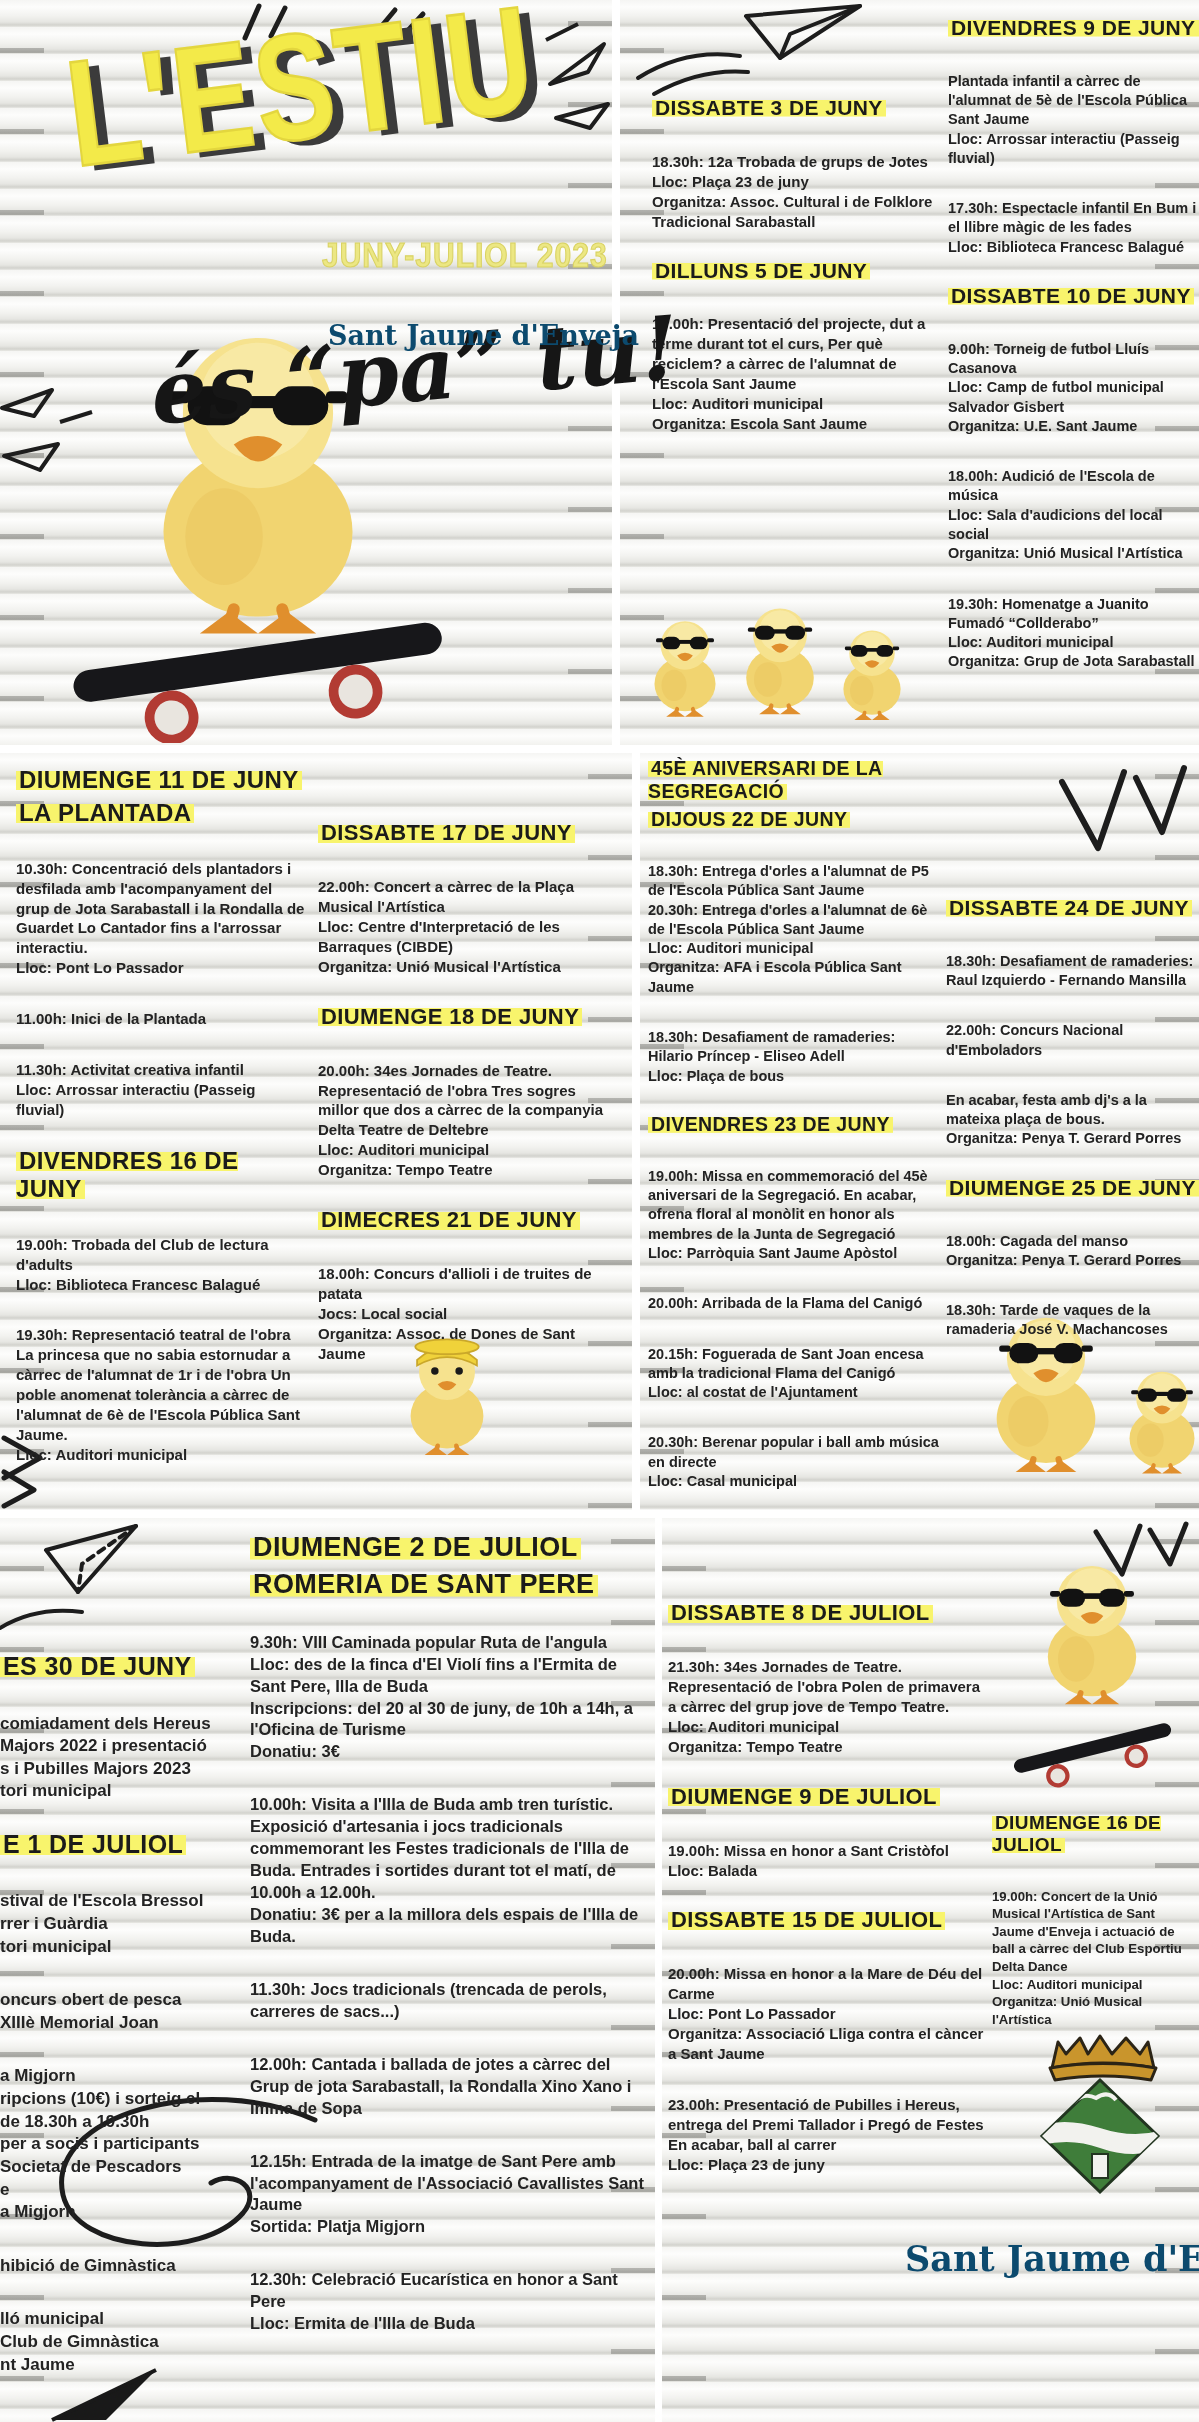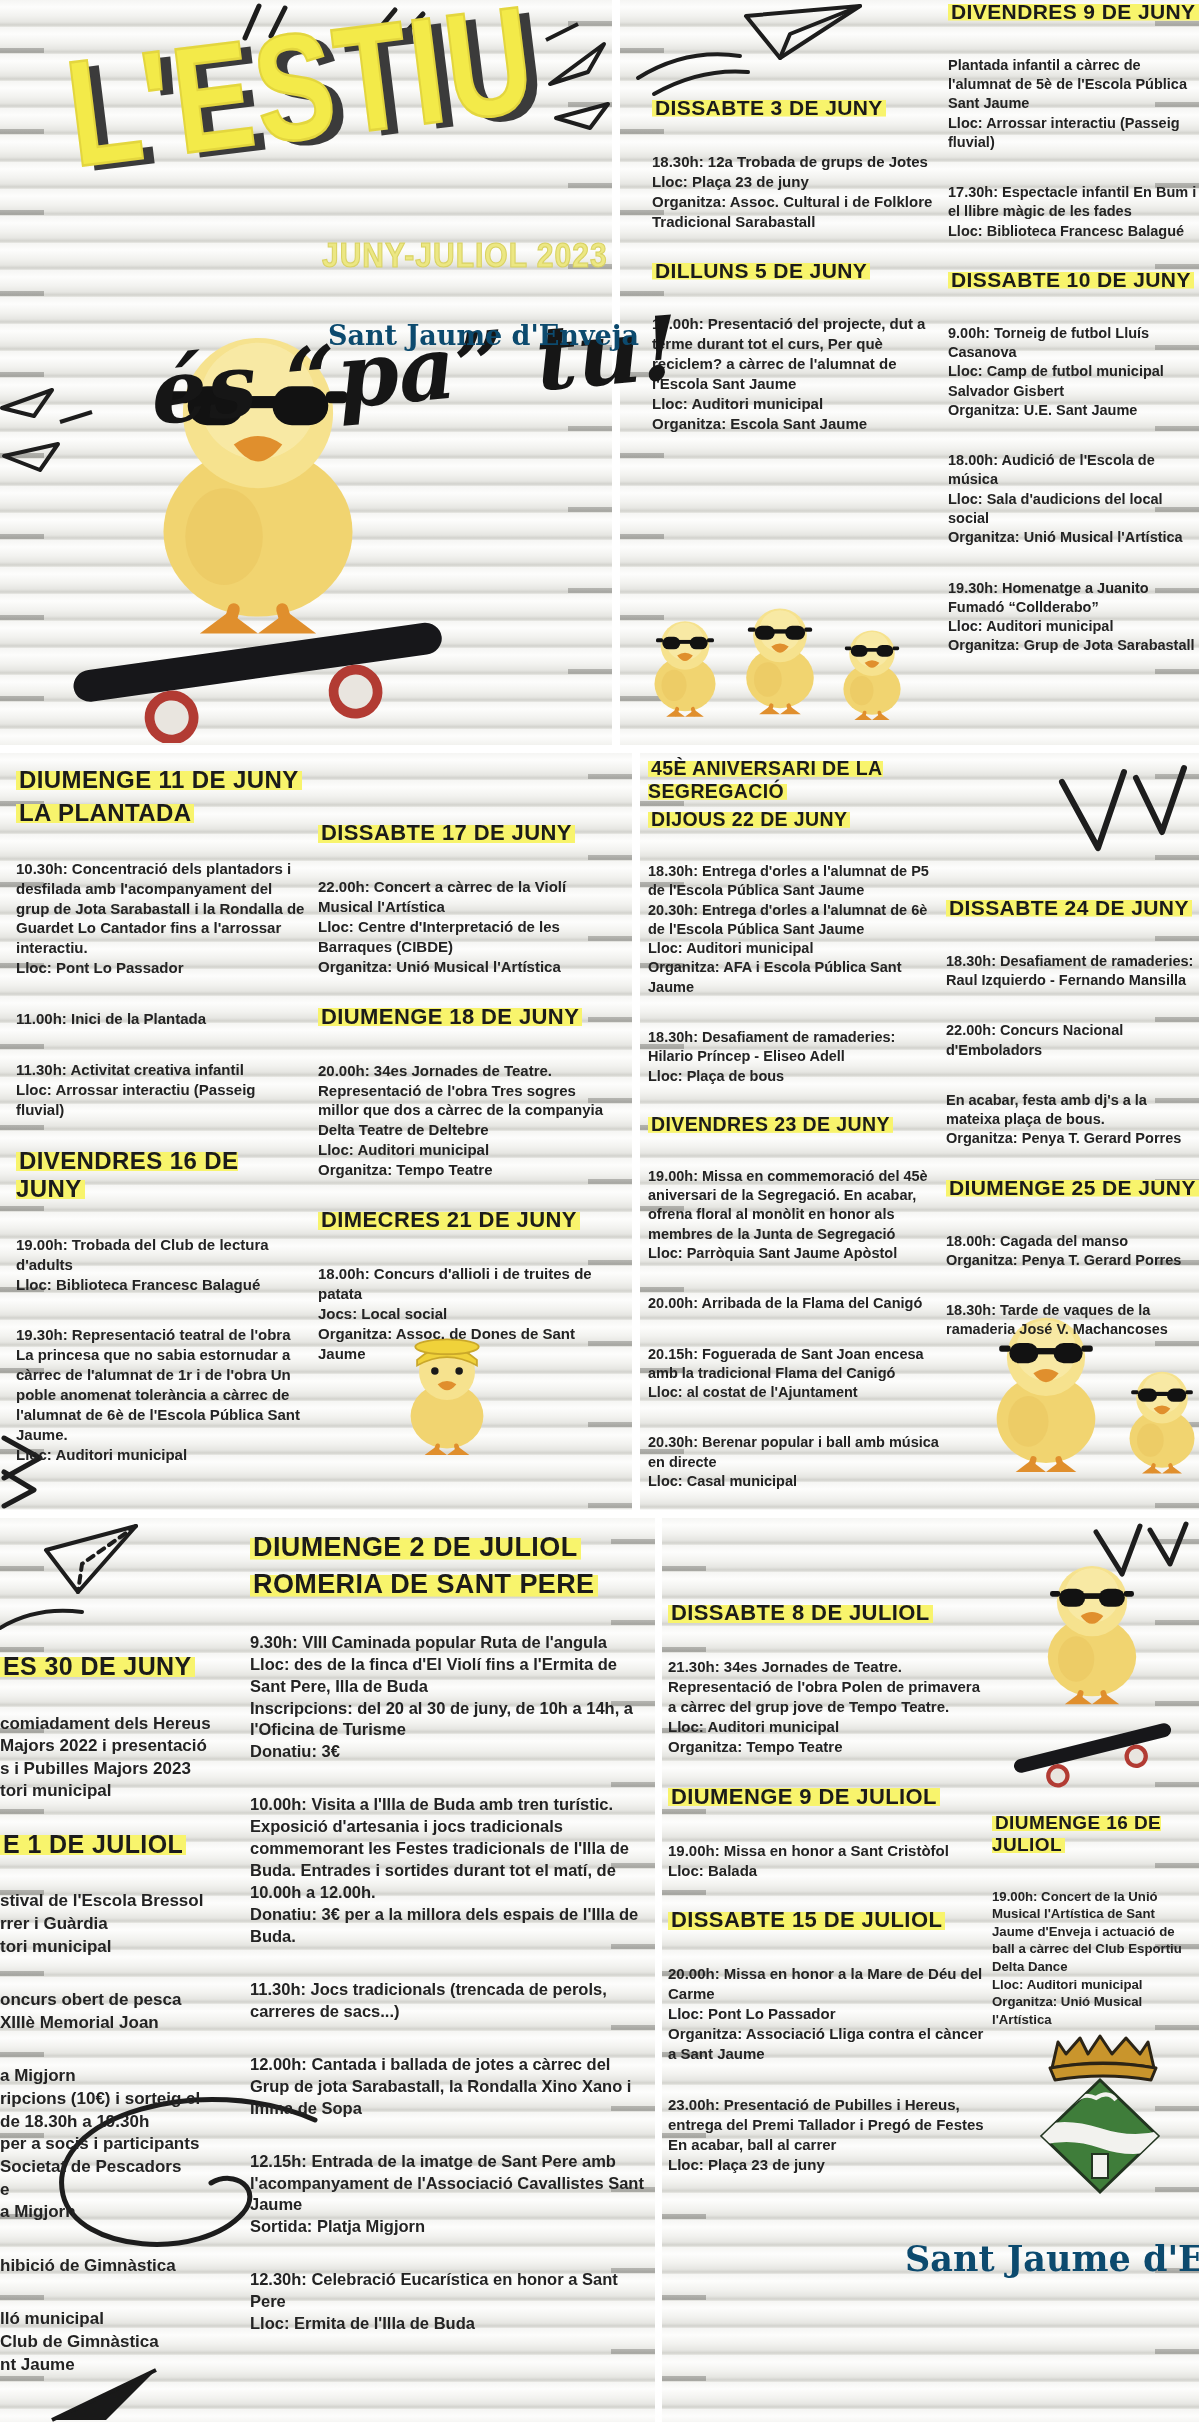--- a/index.html
+++ b/index.html
@@ -220,21 +220,21 @@
     </div>
     <div class="sec">
       <h3><span class="hl">DILLUNS 5 DE JUNY</span></h3>
       <div class="grp">
         <p>19.00h: Presentació del projecte, dut a terme durant tot el curs, Per què reciclem? a càrrec de l'alumnat de l'Escola Sant Jaume</p>
         <p>Lloc: Auditori municipal</p>
         <p>Organitza: Escola Sant Jaume</p>
       </div>
     </div>
   </div>
-<div class="col" style="left:948px;top:0;width:251px;--h:21px;--b:14.5px">
+<div class="col" style="left:948px;top:16px;width:251px;--h:21px;--b:14.5px">
     <div class="sec">
       <h3><span class="hl">DIVENDRES 9 DE JUNY</span></h3>
       <div class="grp">
         <p>Plantada infantil a càrrec de l'alumnat de 5è de l'Escola Pública Sant Jaume</p>
         <p>Lloc: Arrossar interactiu (Passeig fluvial)</p>
       </div>
       <div class="grp">
         <p>17.30h: Espectacle infantil En Bum i el llibre màgic de les fades</p>
         <p>Lloc: Biblioteca Francesc Balagué</p>
       </div>
@@ -283,21 +283,21 @@
       <div class="grp">
         <p>19.30h: Representació teatral de l'obra La princesa que no sabia estornudar a càrrec de l'alumnat de 1r i de l'obra Un poble anomenat tolerància a càrrec de l'alumnat de 6è de l'Escola Pública Sant Jaume.</p>
         <p>Lloc: Auditori municipal</p>
       </div>
     </div>
   </div>
 <div class="col" style="left:318px;top:820px;width:298px;--h:22px;--b:15px">
     <div class="sec">
       <h3><span class="hl">DISSABTE 17 DE JUNY</span></h3>
       <div class="grp">
-        <p>22.00h: Concert a càrrec de la Violí Musical l'Artística</p>
+        <p>22.00h: Concert a càrrec de la Plaça Musical l'Artística</p>
         <p>Lloc: Centre d'Interpretació de les Barraques (CIBDE)</p>
         <p>Organitza: Unió Musical l'Artística</p>
       </div>
     </div>
     <div class="sec">
       <h3><span class="hl">DIUMENGE 18 DE JUNY</span></h3>
       <div class="grp">
         <p>20.00h: 34es Jornades de Teatre. Representació de l'obra Tres sogres millor que dos a càrrec de la companyia Delta Teatre de Deltebre</p>
         <p>Lloc: Auditori municipal</p>
         <p>Organitza: Tempo Teatre</p>

